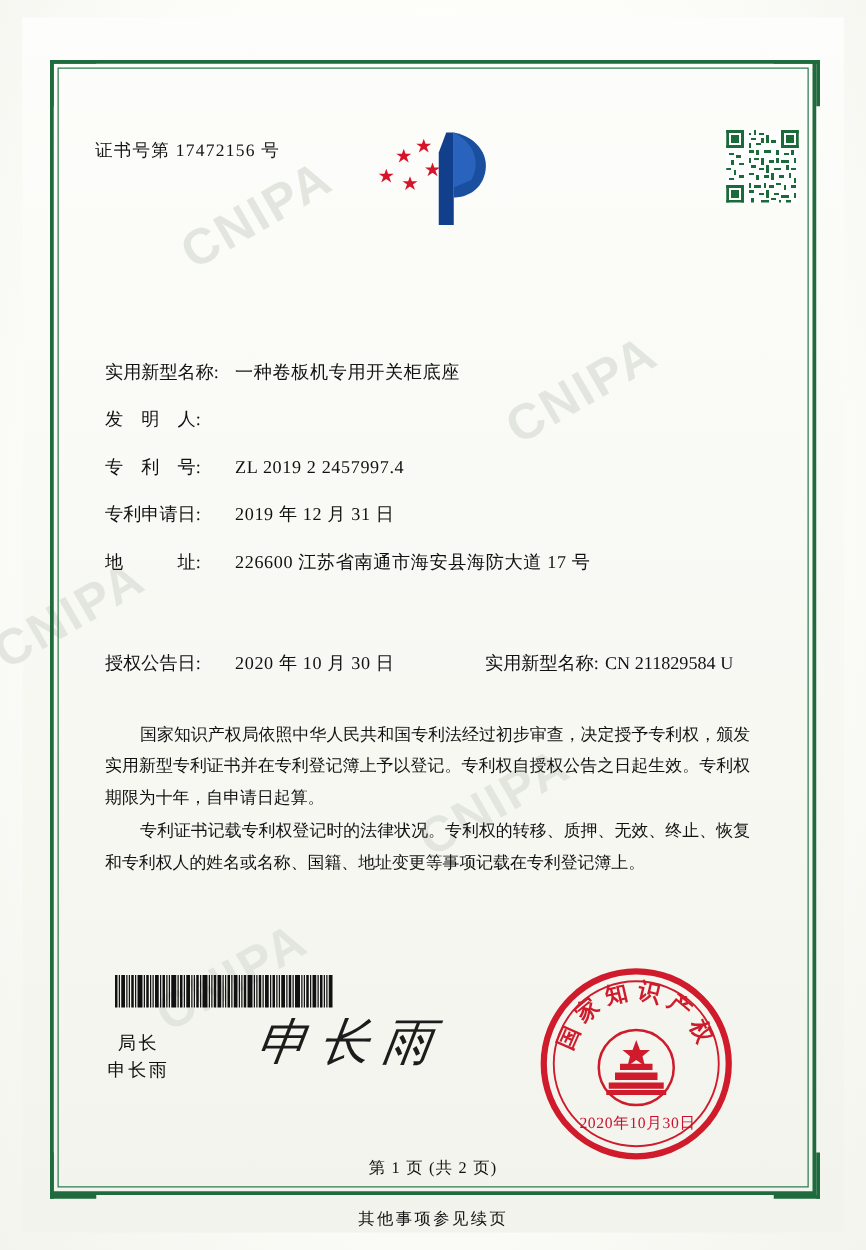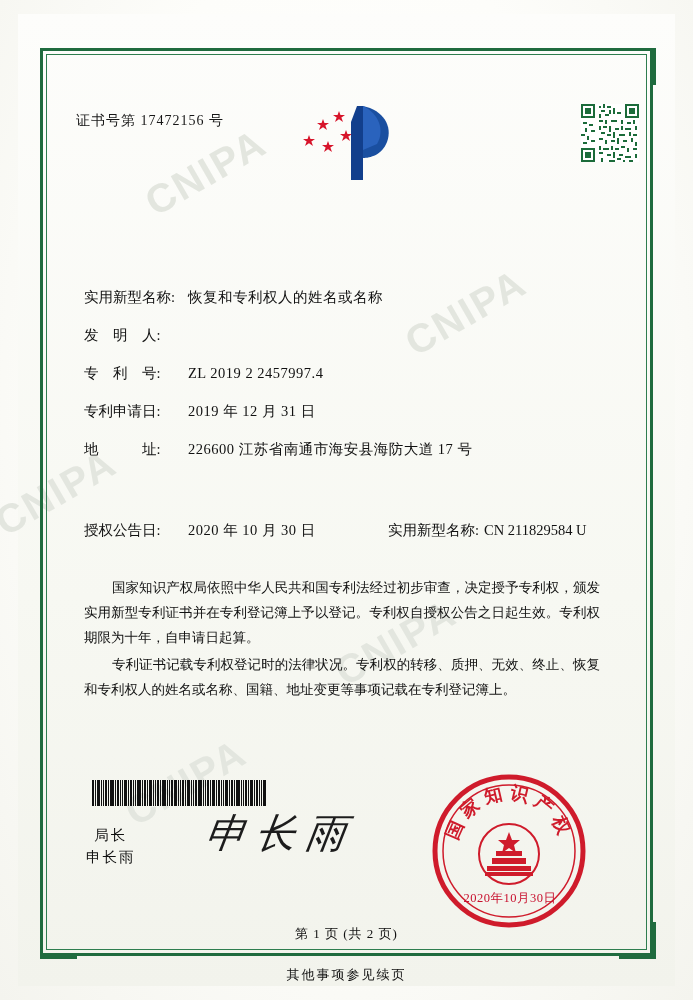--- a/index.html
+++ b/index.html
@@ -340,21 +340,21 @@
       <path d="M66 6 L72 6 L72 80 L60 80 L60 22 Z" fill="#123f8c"></path>
       <path d="M72 6 C92 10, 102 26, 96 42 C91 55, 79 58, 72 58 Z" fill="#1a4fa0"></path>
       <path d="M72 6 C88 14, 94 30, 86 44 L72 50 Z" fill="#2a63bd"></path>
     </svg>
   </div>
 
 
   <div class="fields">
     <div class="field-row">
       <span class="field-label">实用新型名称:</span>
-      <span class="field-value">恢复和专利权人的姓名或名称</span>
+      <span class="field-value">一种卷板机专用开关柜底座</span>
     </div>
     <div class="field-row">
       <span class="field-label">发　明　人:</span>
     </div>
     <div class="field-row">
       <span class="field-label">专　利　号:</span>
       <span class="field-value">ZL 2019 2 2457997.4</span>
     </div>
     <div class="field-row">
       <span class="field-label">专利申请日:</span>

